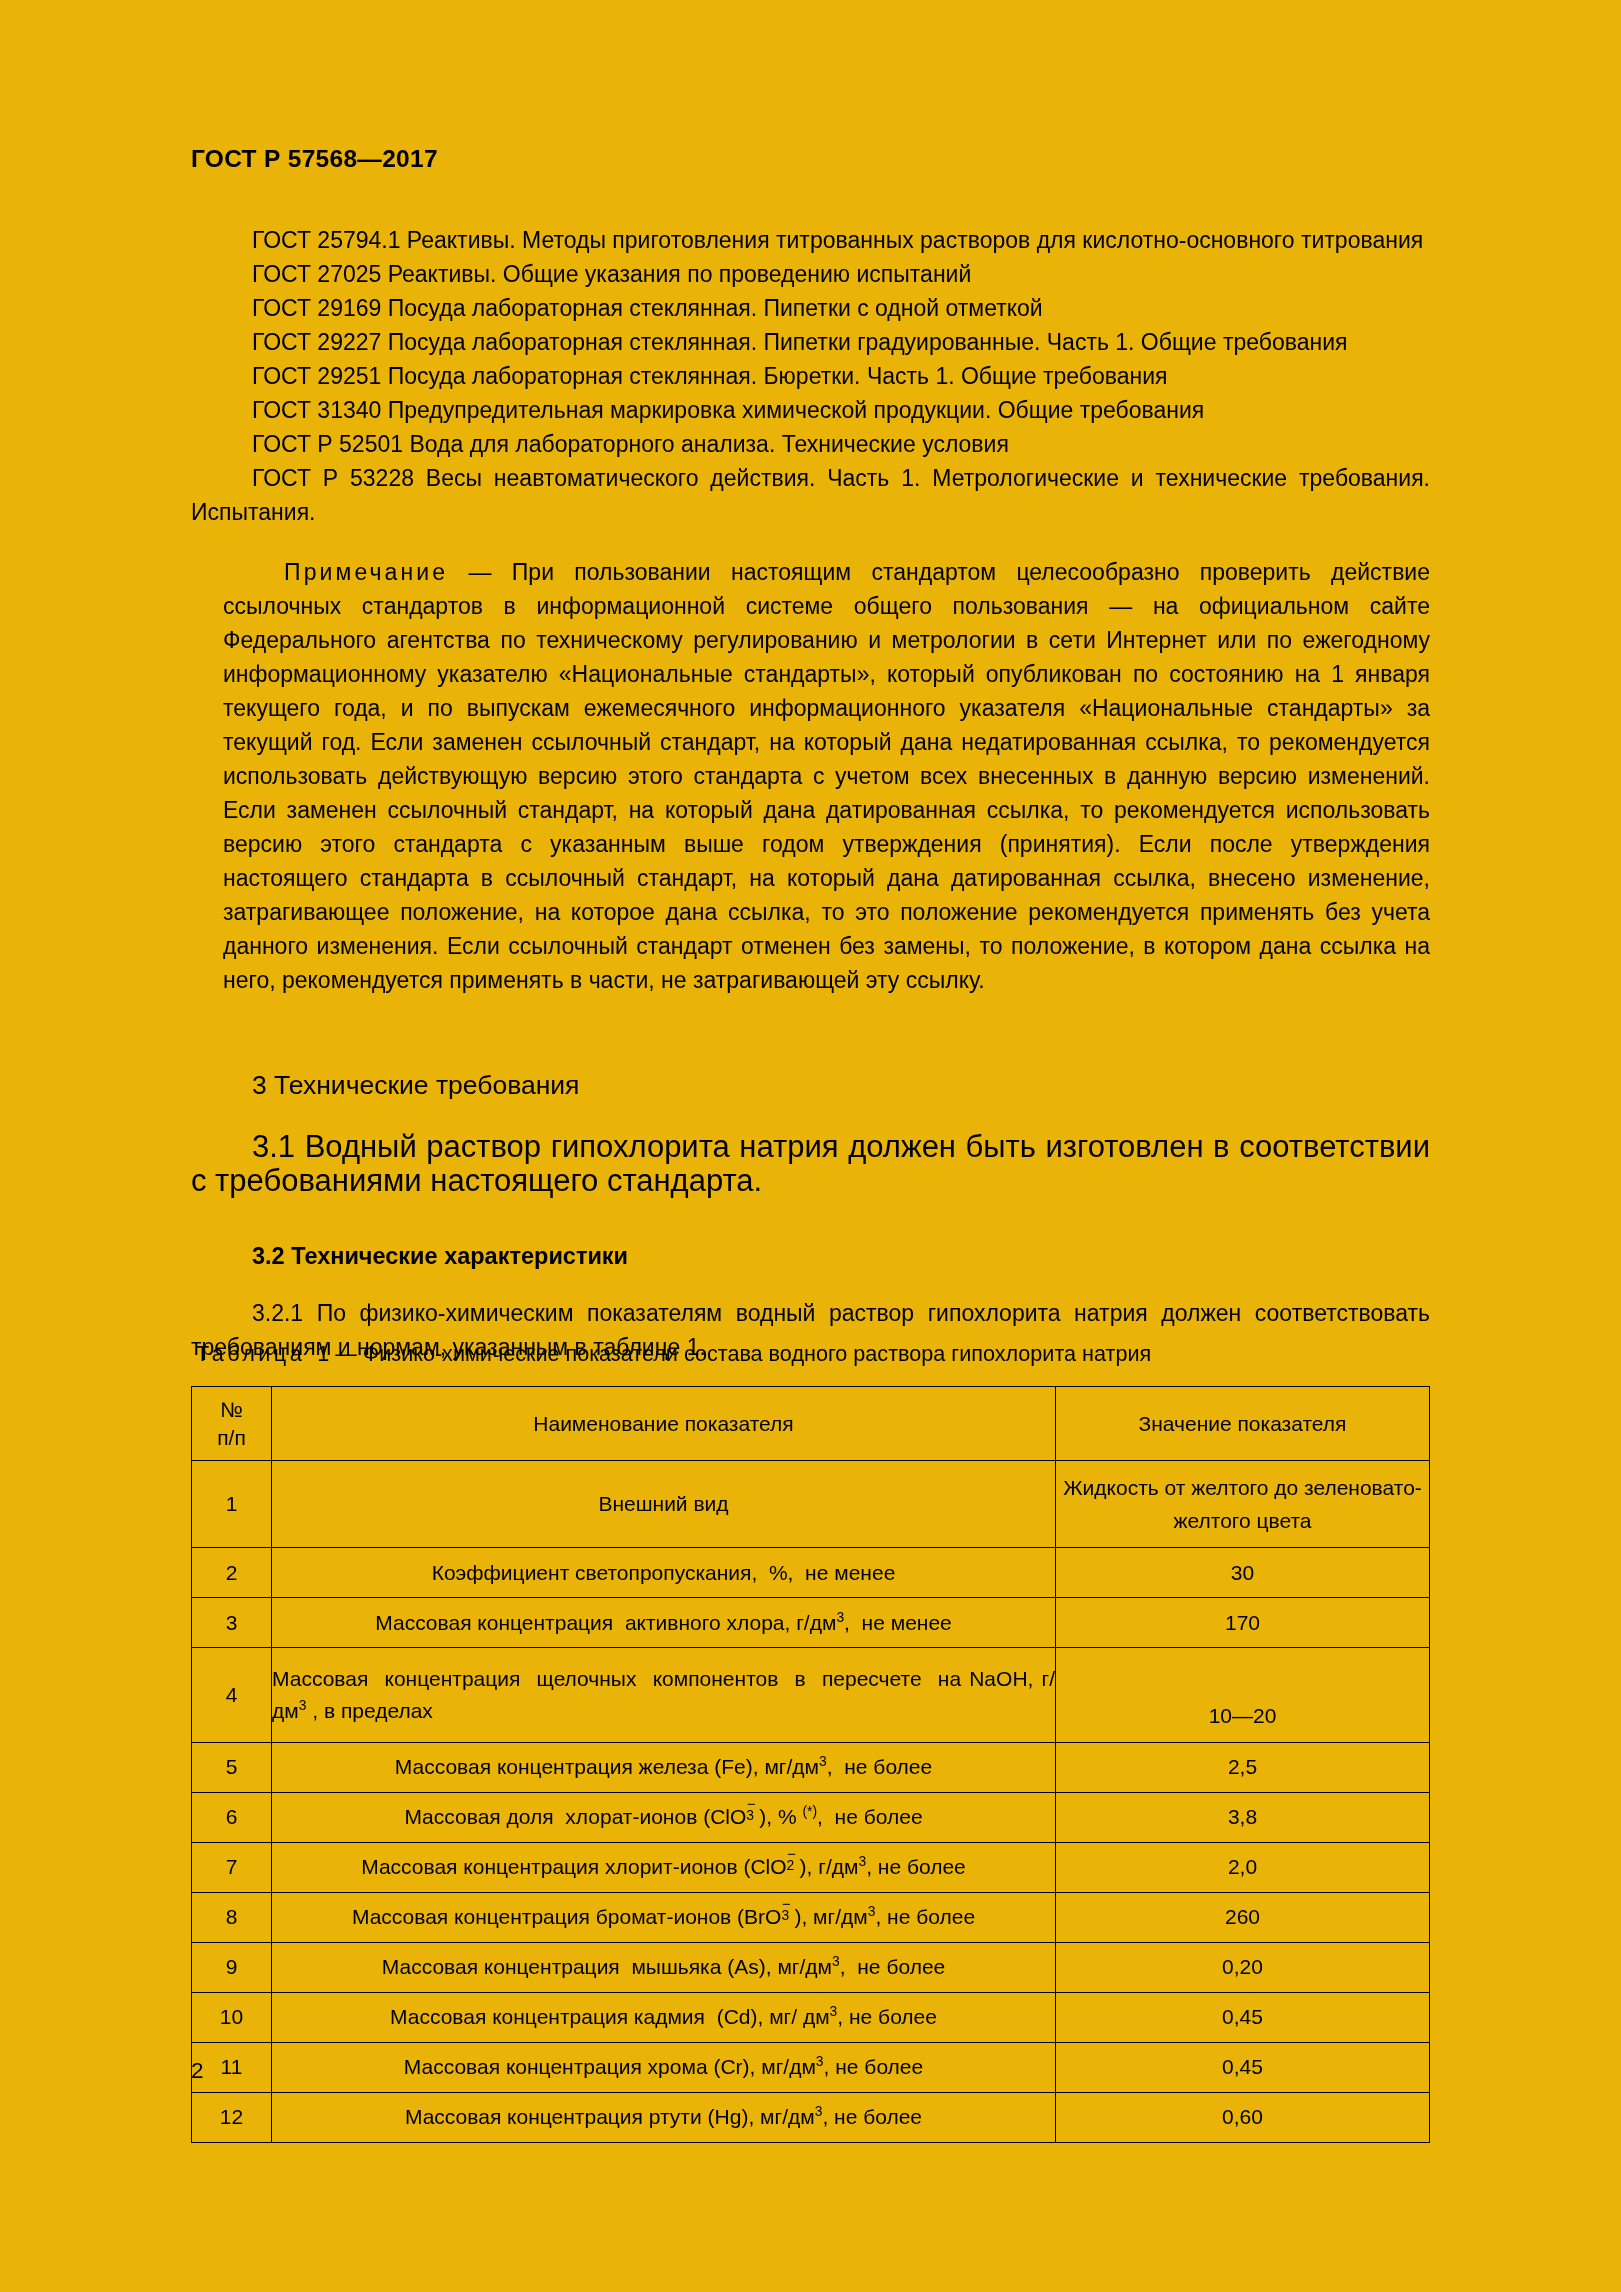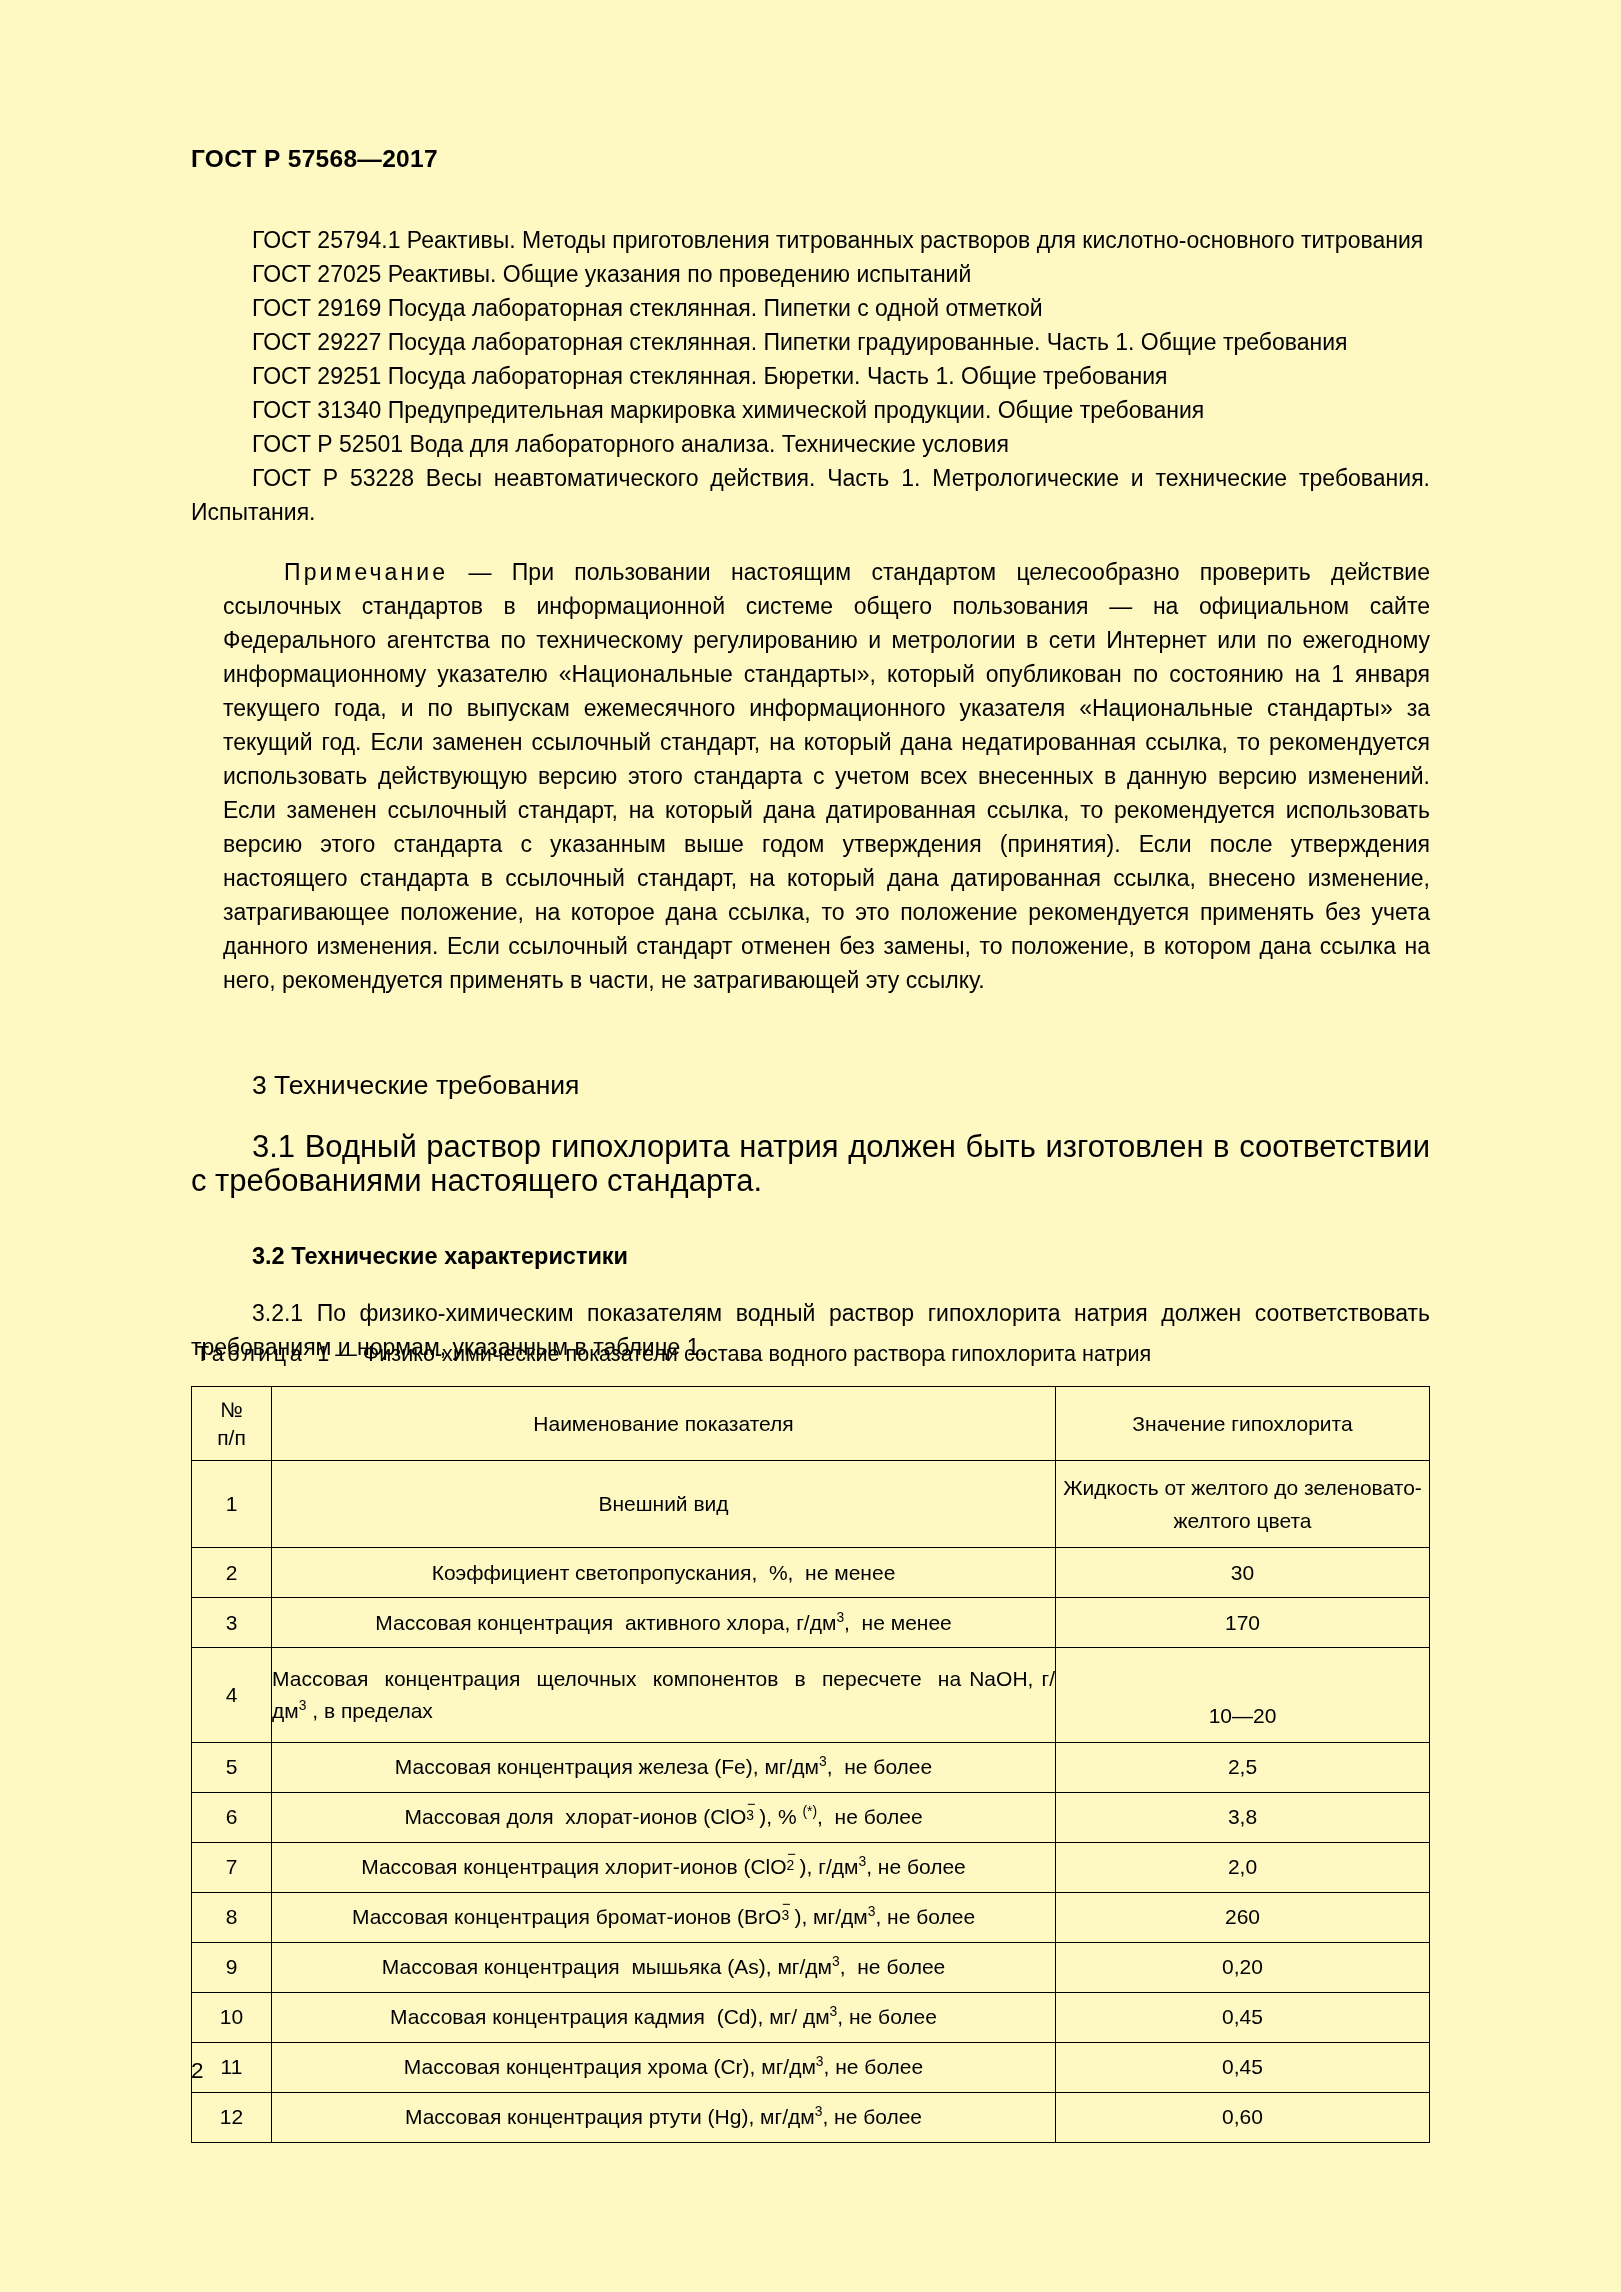--- a/index.html
+++ b/index.html
@@ -10,21 +10,21 @@
   }
   body {
     font-family: "Liberation Sans", "DejaVu Sans", sans-serif;
     color: #000000;
   }
   .page {
     position: relative;
     width: 1621px;
     height: 2293px;
     margin: 0 auto;
-    background: #fef9c3;
+    background: #eab308;
     box-sizing: border-box;
     overflow: hidden;
   }
 
   
   .doc-header {
     position: absolute;
     left: 191px;
     top: 145px;
     font-size: 24.5px;
@@ -237,21 +237,21 @@
       </colgroup>
       <thead>
         <tr>
           <td>
             <div class="hdr-np">
               <span>№</span><br>
               <span>п/п</span>
             </div>
           </td>
           <td>Наименование показателя</td>
-          <td>Значение гипохлорита</td>
+          <td>Значение показателя</td>
         </tr>
       </thead>
       <tbody id="tbody">
           <tr class="r-tall">
             <td class="num">1</td>
             <td class="name">Внешний вид</td>
             <td class="value wrap2">Жидкость от желтого до зеленовато-<br>желтого цвета</td>
           </tr>
           <tr class="r-std">
             <td class="num">2</td>

